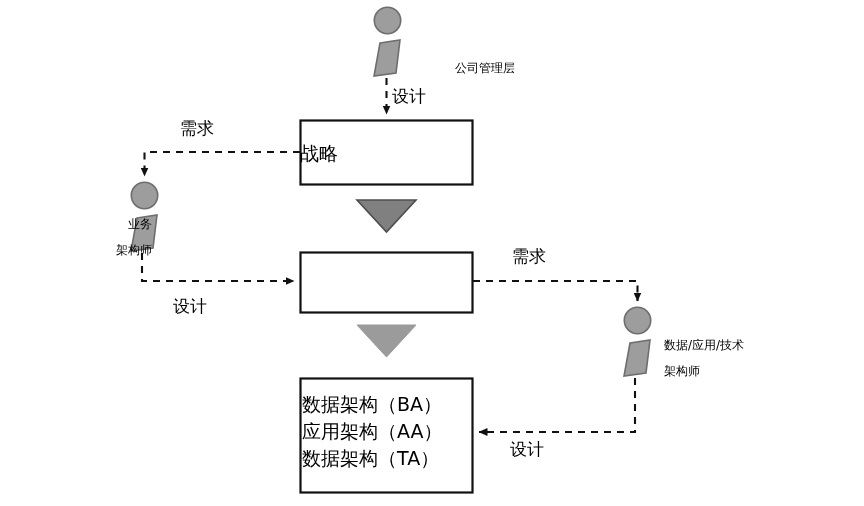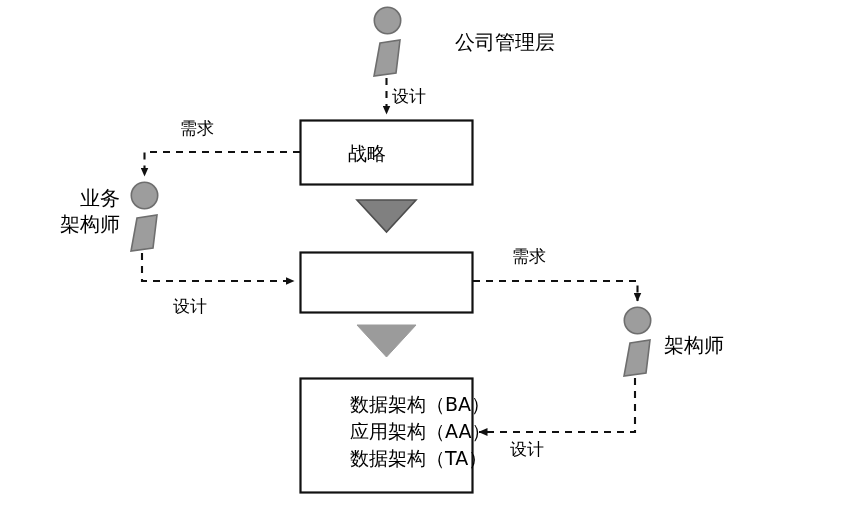--- a/index.html
+++ b/index.html
@@ -25,34 +25,34 @@
     height: 506px;
   }
   .box-label, .free-label {
     position: absolute;
     color: #000000;
     white-space: pre;
     line-height: 1.28;
   }
   .box-label {
     font-size: 19px;
-    padding-left: 48px;
   }
   .free-label {
-    font-size: 20px;
+    font-size: 12px;
+    margin-top: 31px;
   }
   .edge-label {
     position: absolute;
     font-size: 17px;
     color: #000000;
     white-space: pre;
   }
   .center { }
   .lead  { text-align: left; }
-  .rt    { text-align: right; }
+  .rt    { text-align: right; padding-left: 32px; }
 </style>
 </head>
 <body>
 
 <div id="canvas">
 
   <svg id="diagram-svg" viewBox="0 0 864 506" xmlns="http://www.w3.org/2000/svg">
     <defs>
       <marker id="arrowhead" markerWidth="9" markerHeight="8" refX="8.5" refY="4" orient="auto" markerUnits="userSpaceOnUse">
         <path d="M0,0 L9,4 L0,8 Z" fill="#111111"></path>
@@ -104,20 +104,21 @@
 
   <div class="box-label lead" style="left:302px; top:392px; width:196px;">数据架构（BA）</div>
   <div class="box-label lead" style="left:302px; top:419px; width:163px;">应用架构（AA）</div>
   <div class="box-label lead" style="left:302px; top:446px; width:172px;">数据架构（TA）</div>
 
   <div class="free-label lead" style="left:455px; top:30px; width:200px;">公司管理层</div>
 
   <div class="free-label rt" style="left:0px; top:186px; width:120px;">业务</div>
   <div class="free-label rt" style="left:0px; top:212px; width:120px;">架构师</div>
 
+  <div class="free-label lead" style="left:664px; top:307px; width:200px;">数据/应用/技术</div>
   <div class="free-label lead" style="left:664px; top:333px; width:200px;">架构师</div>
 
   <div class="edge-label center" style="left:392px; top:85px; width:80px;">设计</div>
 
   <div class="edge-label center" style="left:180px; top:117px; width:80px;">需求</div>
 
   <div class="edge-label center" style="left:173px; top:295px; width:80px;">设计</div>
 
   <div class="edge-label center" style="left:512px; top:245px; width:80px;">需求</div>
 

